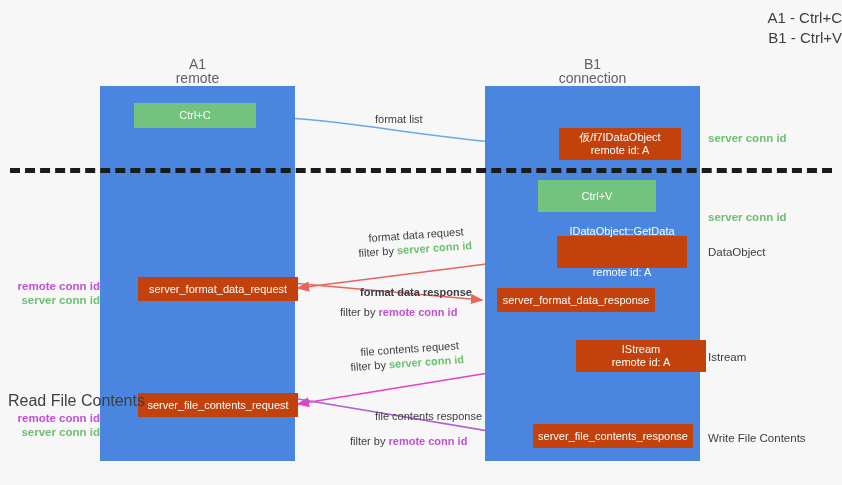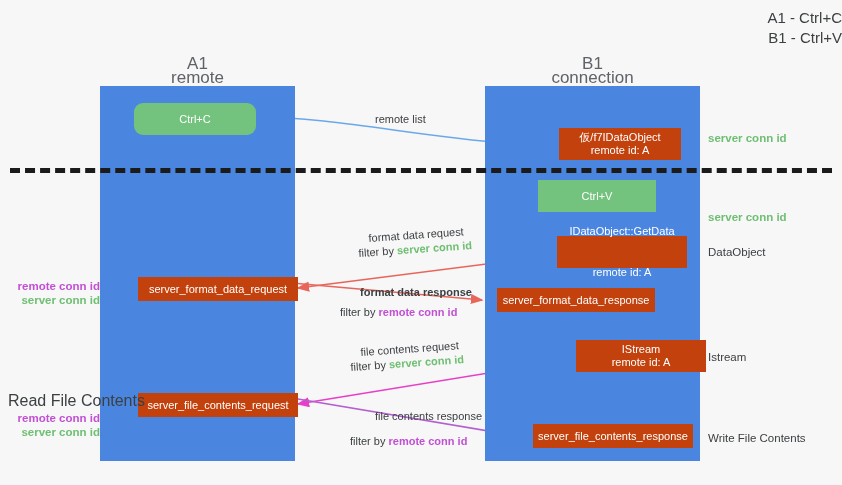--- a/index.html
+++ b/index.html
@@ -15,21 +15,21 @@
   .abs{position:absolute;}
 
   
   #title{
     left:0;top:8px;width:842px;text-align:right;
     font-size:15px;line-height:20px;color:#3c4043;
   }
 
   
   .col-head{
-    font-size:17px;line-height:14px;text-align:center;color:#5f6368;
+    font-size:14px;line-height:14px;text-align:center;color:#5f6368;
   }
   #head-a1{left:100px;top:57px;width:195px;}
   #head-b1{left:485px;top:57px;width:215px;}
 
   
   .lane{background:#4a86e0;}
   #lane-a1{left:100px;top:86px;width:195px;height:375px;}
   #lane-b1{left:485px;top:86px;width:215px;height:375px;}
 
   
@@ -44,21 +44,21 @@
     display:flex;flex-direction:column;
     align-items:center;justify-content:center;
     color:#ffffff;font-size:11px;line-height:13px;
     text-align:center;
     padding:3px 6px;
   }
   .node.green{background:#73c37e;}
   .node.orange{background:#c2410c;margin-left:8px;}
   .node .l2{font-size:11px;}
 
-  #n-ctrlc{left:134px;top:103px;width:122px;height:32px;border-radius:9px;}
+  #n-ctrlc{left:134px;top:103px;width:122px;height:25px;}
   #n-dataobj{left:551px;top:128px;width:122px;height:32px;}
   #n-ctrlv{left:538px;top:180px;width:118px;height:32px;}
   #n-getdata{left:549px;top:236px;width:130px;height:32px;gap:28px;}
   #n-istream{left:568px;top:340px;width:130px;height:32px;}
   #n-sfdreq{left:130px;top:277px;width:160px;height:24px;}
   #n-sfdresp{left:489px;top:288px;width:158px;height:24px;}
   #n-sfcreq{left:130px;top:393px;width:160px;height:24px;}
   #n-sfcresp{left:525px;top:424px;width:160px;height:24px;}
 
   
@@ -182,21 +182,21 @@
   </div>
 
   <div class="abs node orange" id="n-sfcreq">
     <div>server_file_contents_request</div>
   </div>
 
   <div class="abs node orange" id="n-sfcresp">
     <div>server_file_contents_response</div>
   </div>
 
-  <div class="abs elabel" id="el-formatlist">remote list</div>
+  <div class="abs elabel" id="el-formatlist">format list</div>
 
   <div class="abs elabel" id="el-fdreq">format data request</div>
   <div class="abs elabel" id="el-fdreq2">
     <span>filter by </span><span class="hl green-txt">server conn id</span>
   </div>
 
   <div class="abs elabel" id="el-fdresp">format data response</div>
   <div class="abs elabel" id="el-fdresp2">
     <span>filter by </span><span class="hl purple-txt">remote conn id</span>
   </div>

